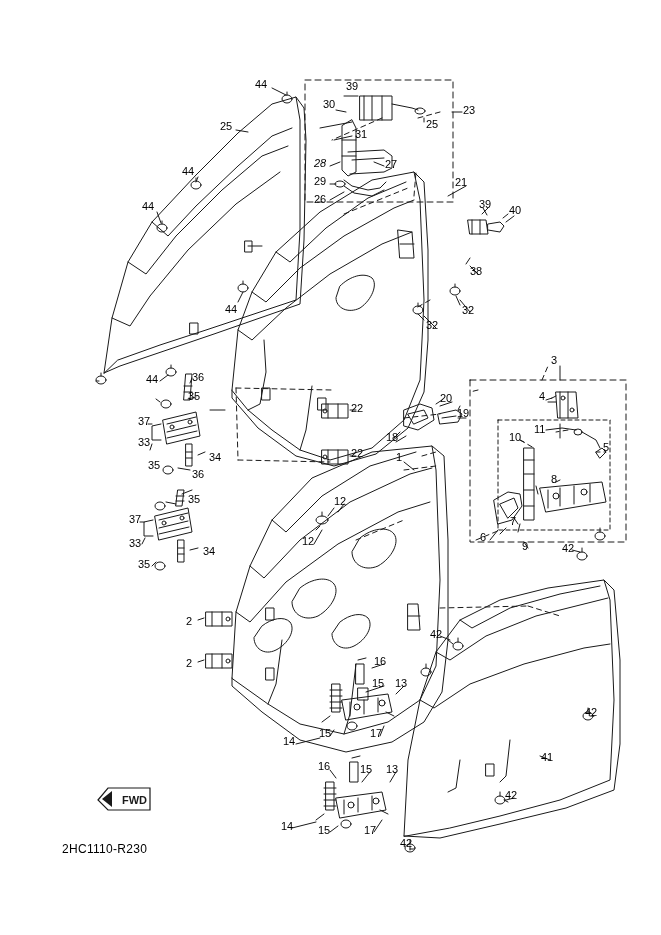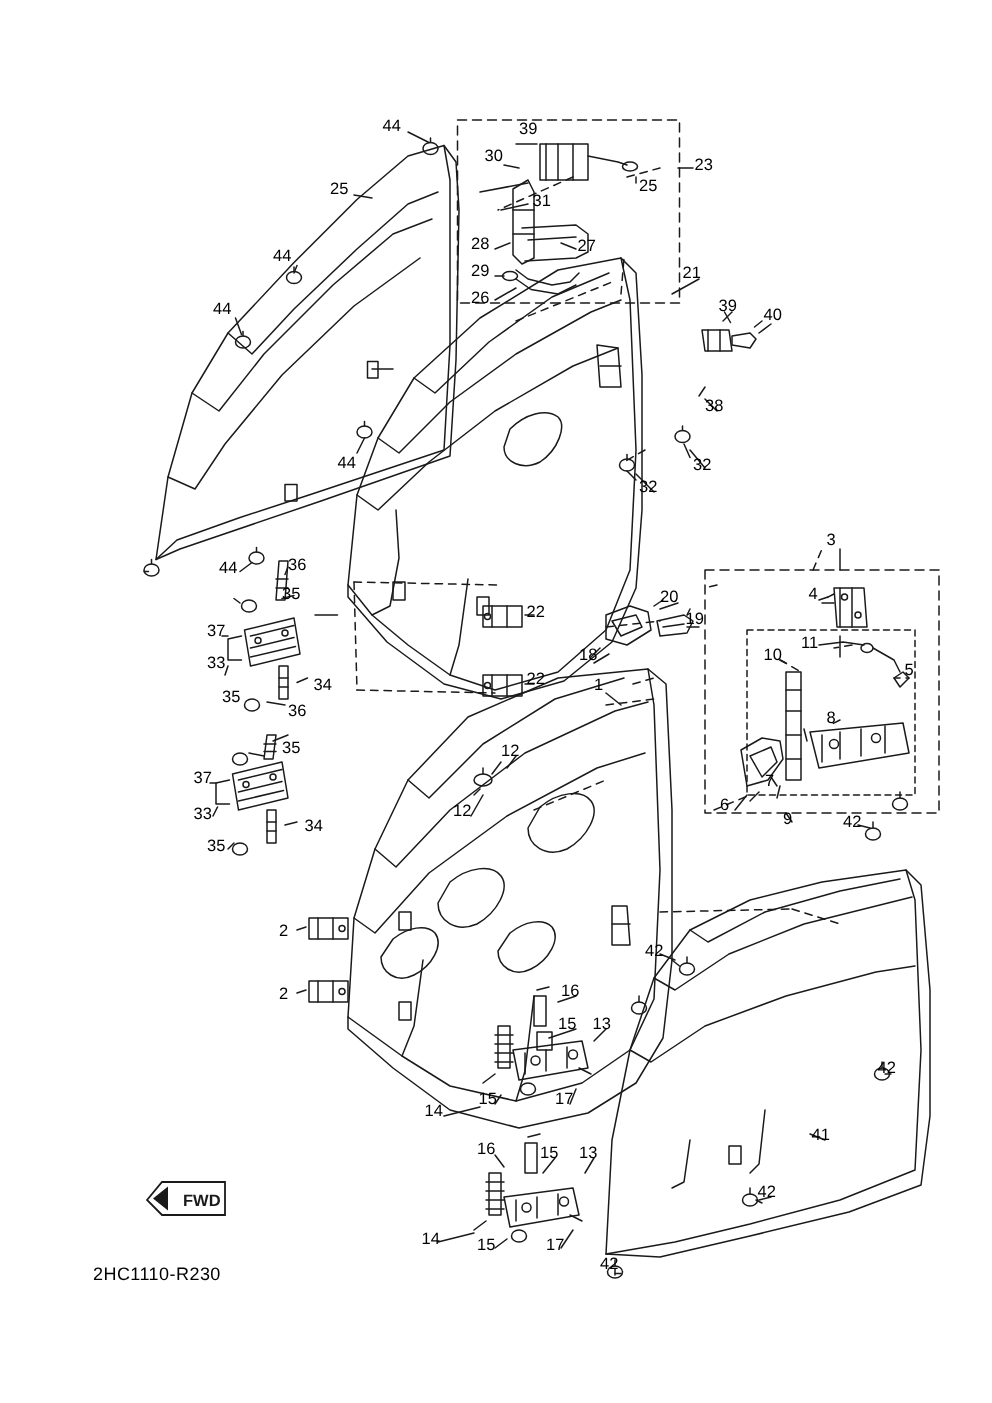--- a/index.html
+++ b/index.html
@@ -382,21 +382,21 @@
 
   <div id="partcode">2HC1110-R230</div>
 
   <div class="cal" style="left:255px;top:79px;">44</div>
   <div class="cal" style="left:323px;top:99px;">30</div>
   <div class="cal" style="left:346px;top:81px;">39</div>
   <div class="cal" style="left:463px;top:105px;">23</div>
   <div class="cal" style="left:426px;top:119px;">25</div>
   <div class="cal" style="left:220px;top:121px;">25</div>
   <div class="cal" style="left:355px;top:129px;">31</div>
-  <div class="cal" style="left:314px;top:158px;">28</div>
+  <div class="cal" style="left:314px;top:158px;font-style:italic;">28</div>
   <div class="cal" style="left:385px;top:159px;">27</div>
   <div class="cal" style="left:314px;top:176px;">29</div>
   <div class="cal" style="left:314px;top:194px;">26</div>
   <div class="cal" style="left:182px;top:166px;">44</div>
   <div class="cal" style="left:455px;top:177px;">21</div>
   <div class="cal" style="left:479px;top:199px;">39</div>
   <div class="cal" style="left:509px;top:205px;">40</div>
   <div class="cal" style="left:142px;top:201px;">44</div>
   <div class="cal" style="left:470px;top:266px;">38</div>
   <div class="cal" style="left:225px;top:304px;">44</div>

